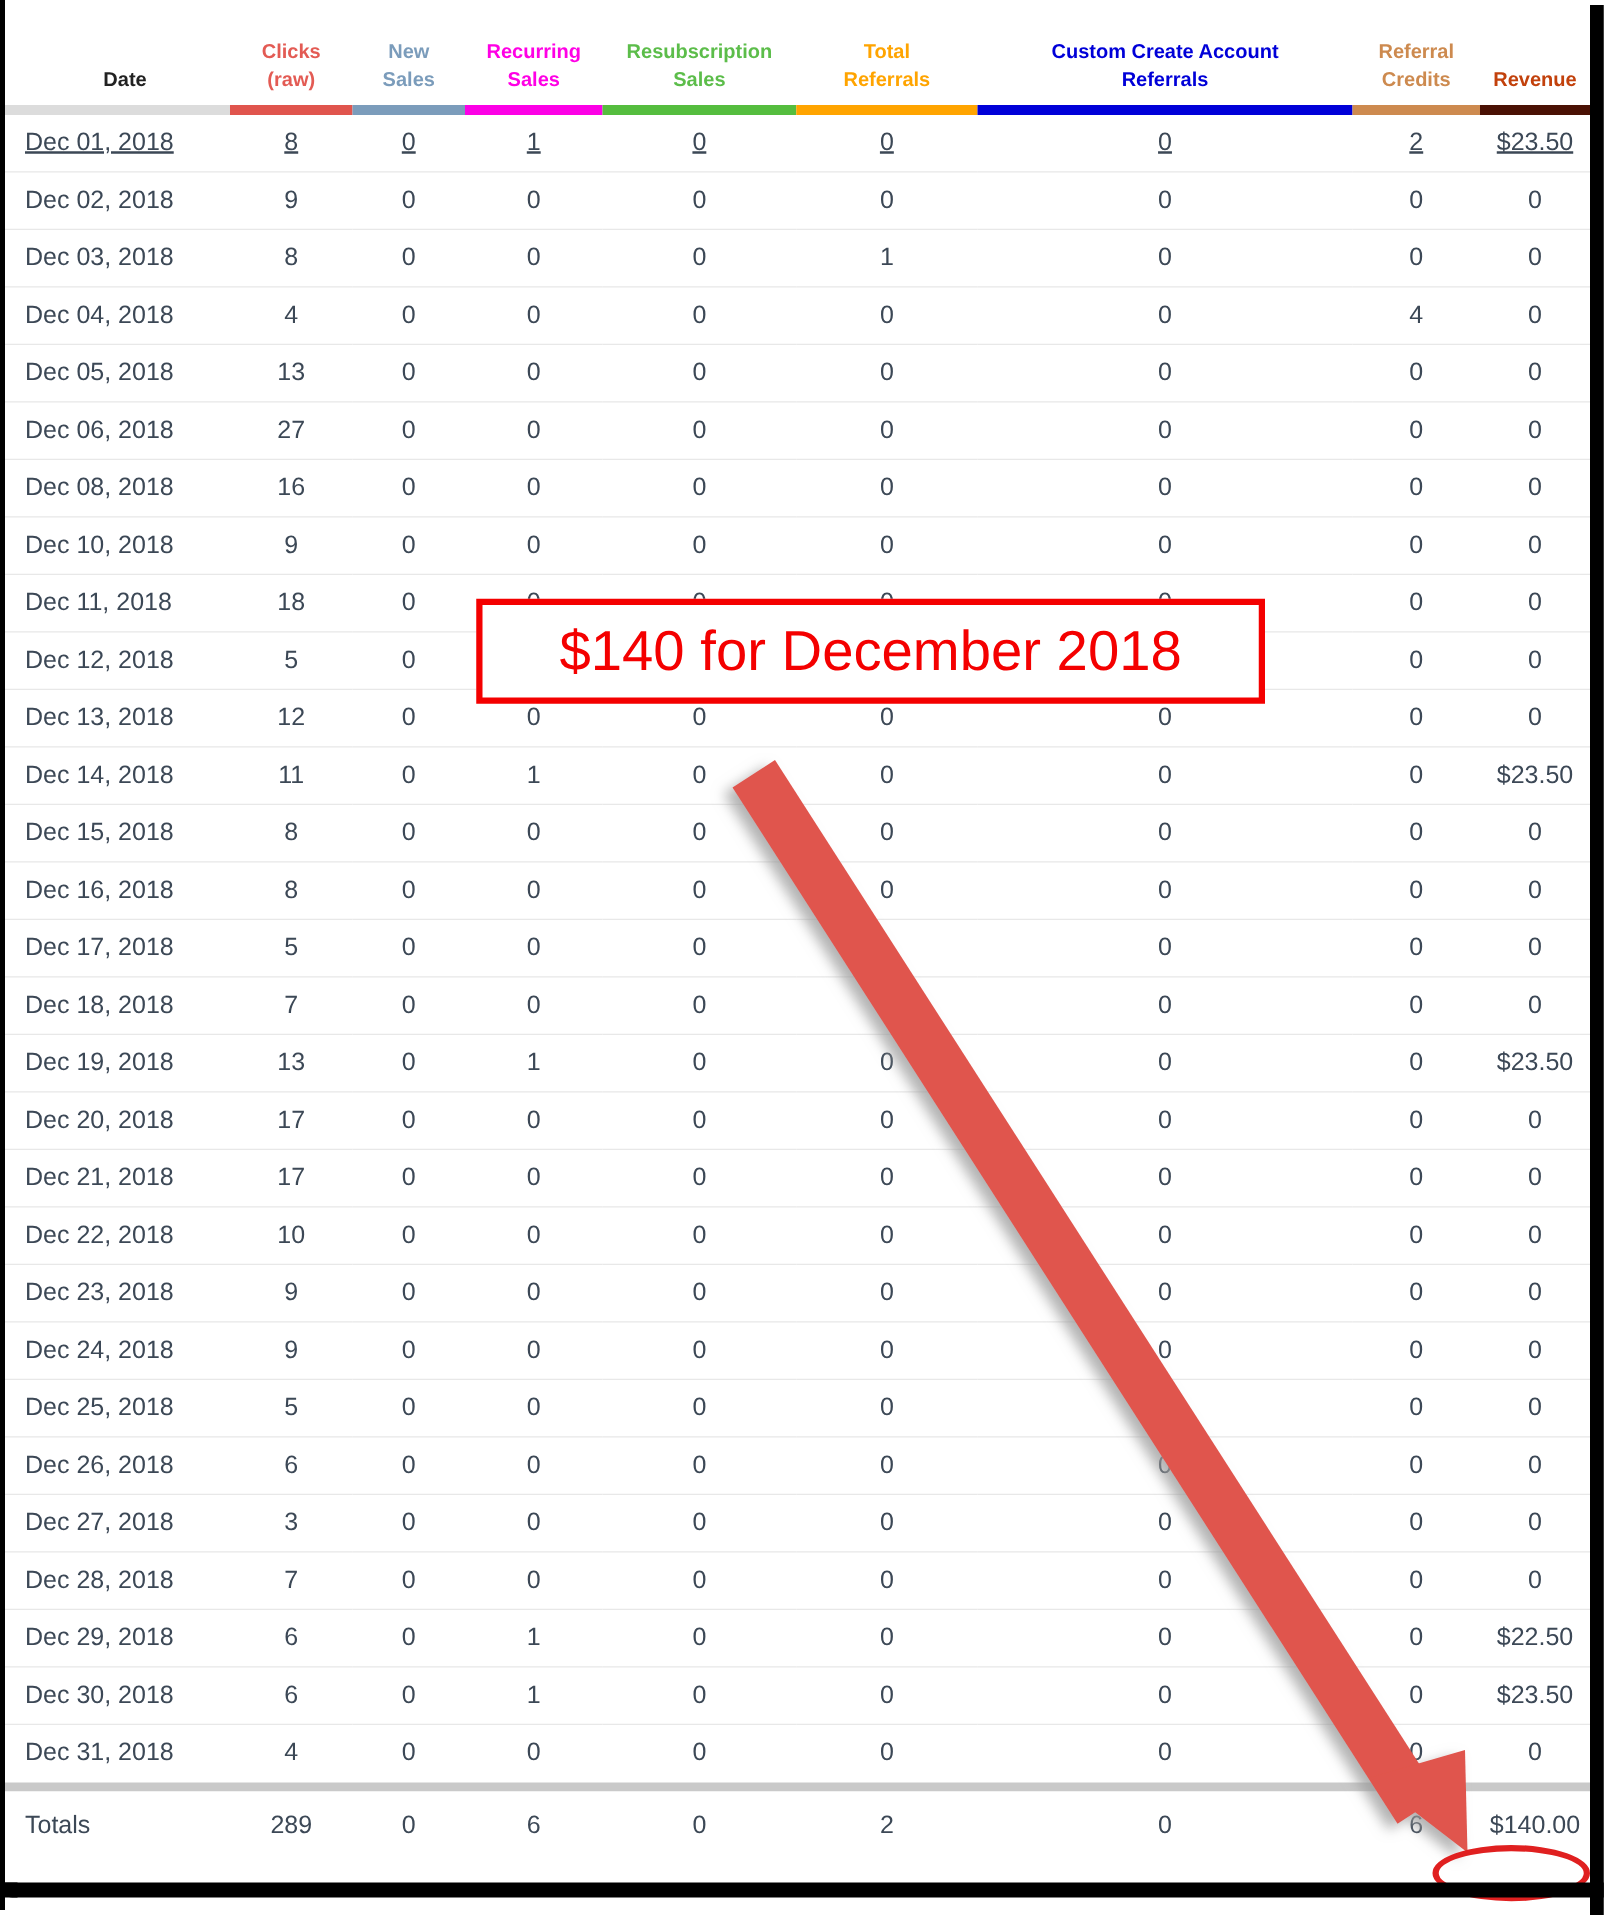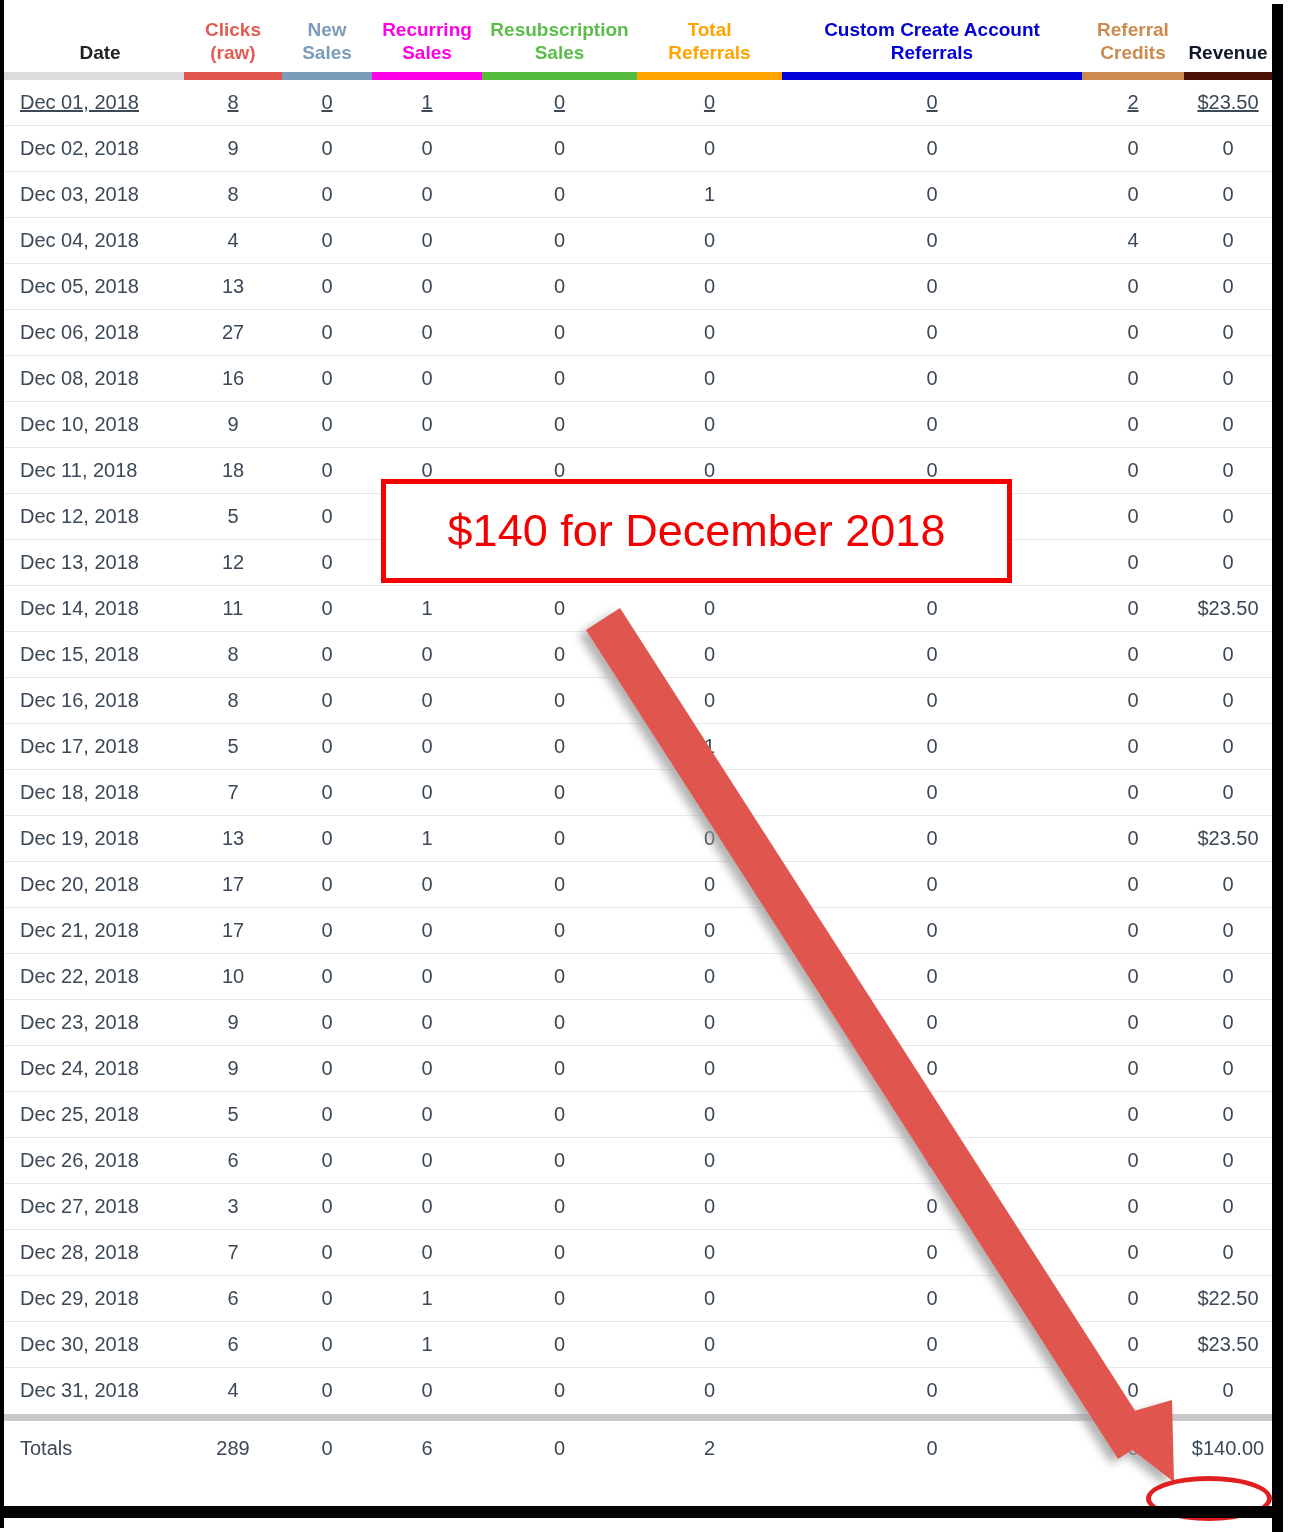--- a/index.html
+++ b/index.html
@@ -60,25 +60,25 @@
 
   table.report {
     width: 1268px;
     border-collapse: collapse;
     table-layout: fixed;
   }
 
   
   thead th {
     vertical-align: bottom;
-    font-size: 19px;
+    font-size: 16px;
     font-weight: bold;
     line-height: 23px;
     padding: 16px 4px 8px 4px;
-    height: 72px;
+    height: 84px;
     box-sizing: border-box;
   }
   th .hdr-txt { display: block; }
 
   tr.colorbar td {
     padding: 0;
     height: 8px;
   }
   tr.colorbar td div {
     height: 8px;
@@ -144,21 +144,21 @@
     left: 0; top: 0;
     width: 1289px; height: 1532px;
     pointer-events: none;
     z-index: 30;
   }
   .callout-box {
     position: absolute;
     left: 381px;
     top: 479px;
     width: 631px;
-    height: 104px;
+    height: 84px;
     border: 5px solid #f40000;
     background: #ffffff;
     box-sizing: border-box;
     display: flex;
     align-items: center;
     justify-content: center;
   }
   .callout-box .callout-text {
     color: #f40000;
     font-size: 45px;
@@ -221,21 +221,21 @@
             <span class="hdr-txt">Referrals</span>
           </th>
           <th style="text-align:center;color:#0000d8">
             <span class="hdr-txt">Custom Create Account</span>
             <span class="hdr-txt">Referrals</span>
           </th>
           <th style="text-align:center;color:#cd8a4f">
             <span class="hdr-txt">Referral</span>
             <span class="hdr-txt">Credits</span>
           </th>
-          <th style="text-align:center;color:#0f172a">
+          <th style="text-align:center;color:#c2410c">
             <span class="hdr-txt">Revenue</span>
           </th>
         </tr>
         <tr class="colorbar">
           <td>
               <div style="background:#dcdcdc"></div>
             </td>
           <td>
               <div style="background:#e0554d"></div>
             </td>

